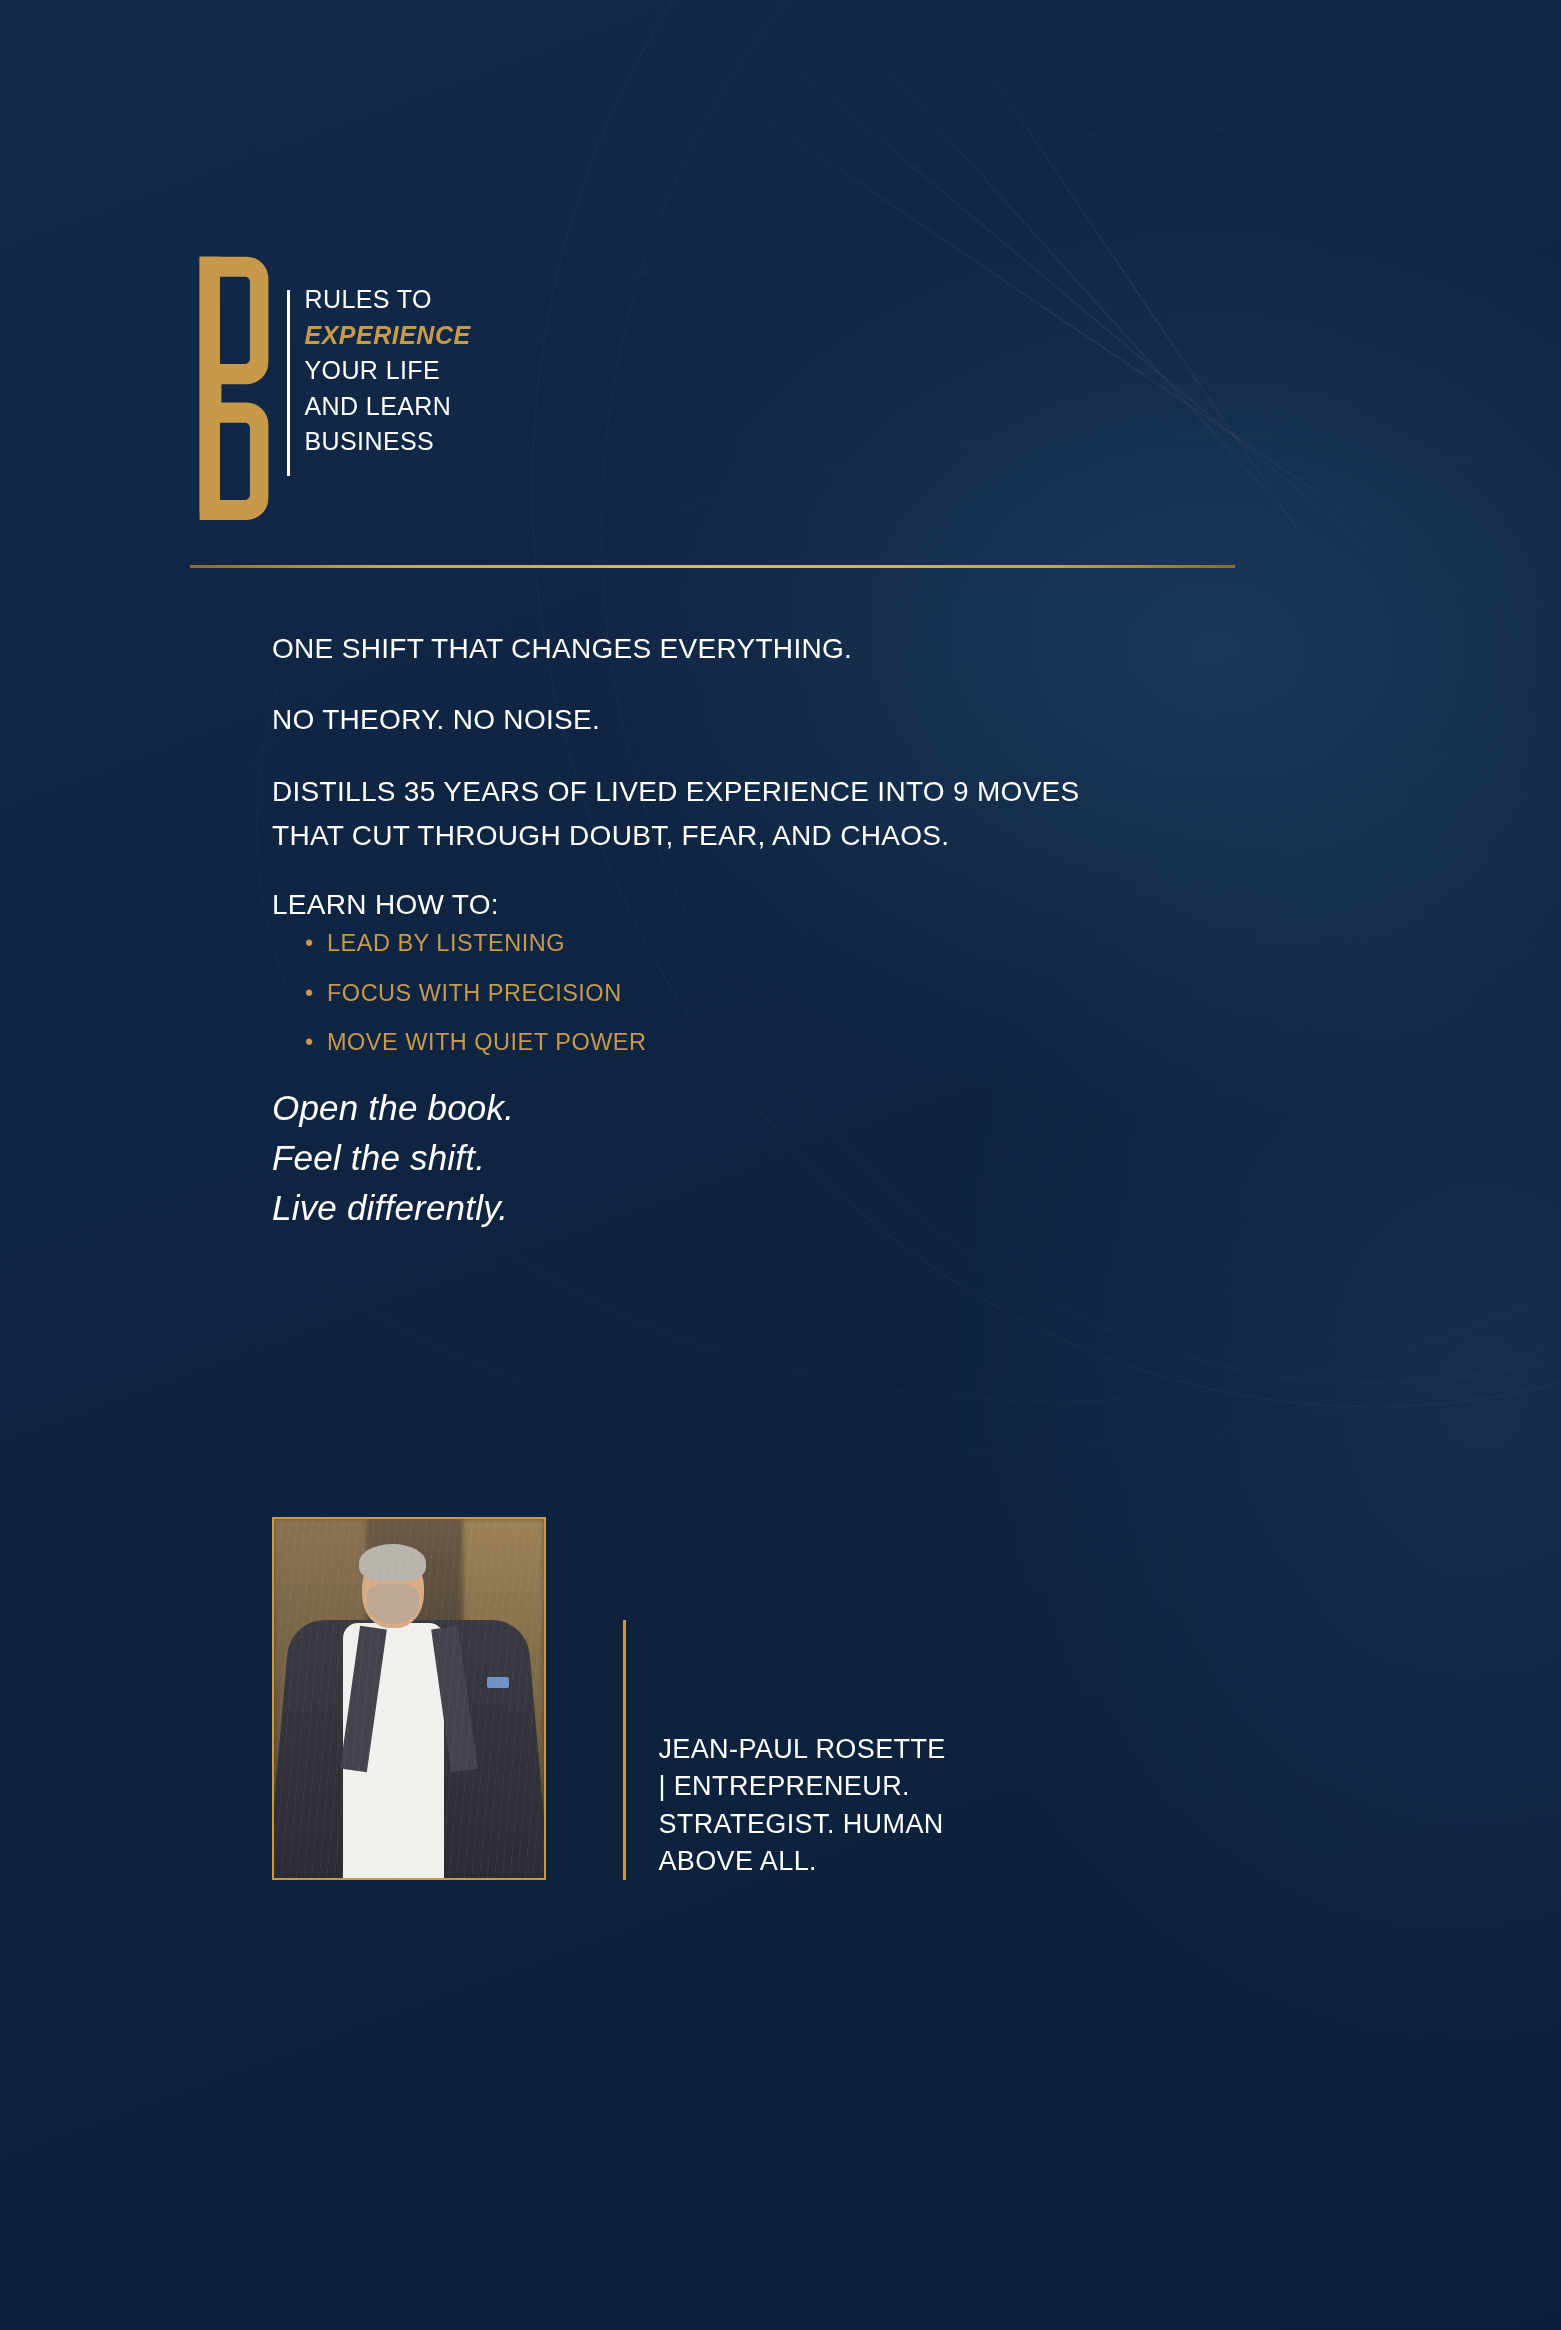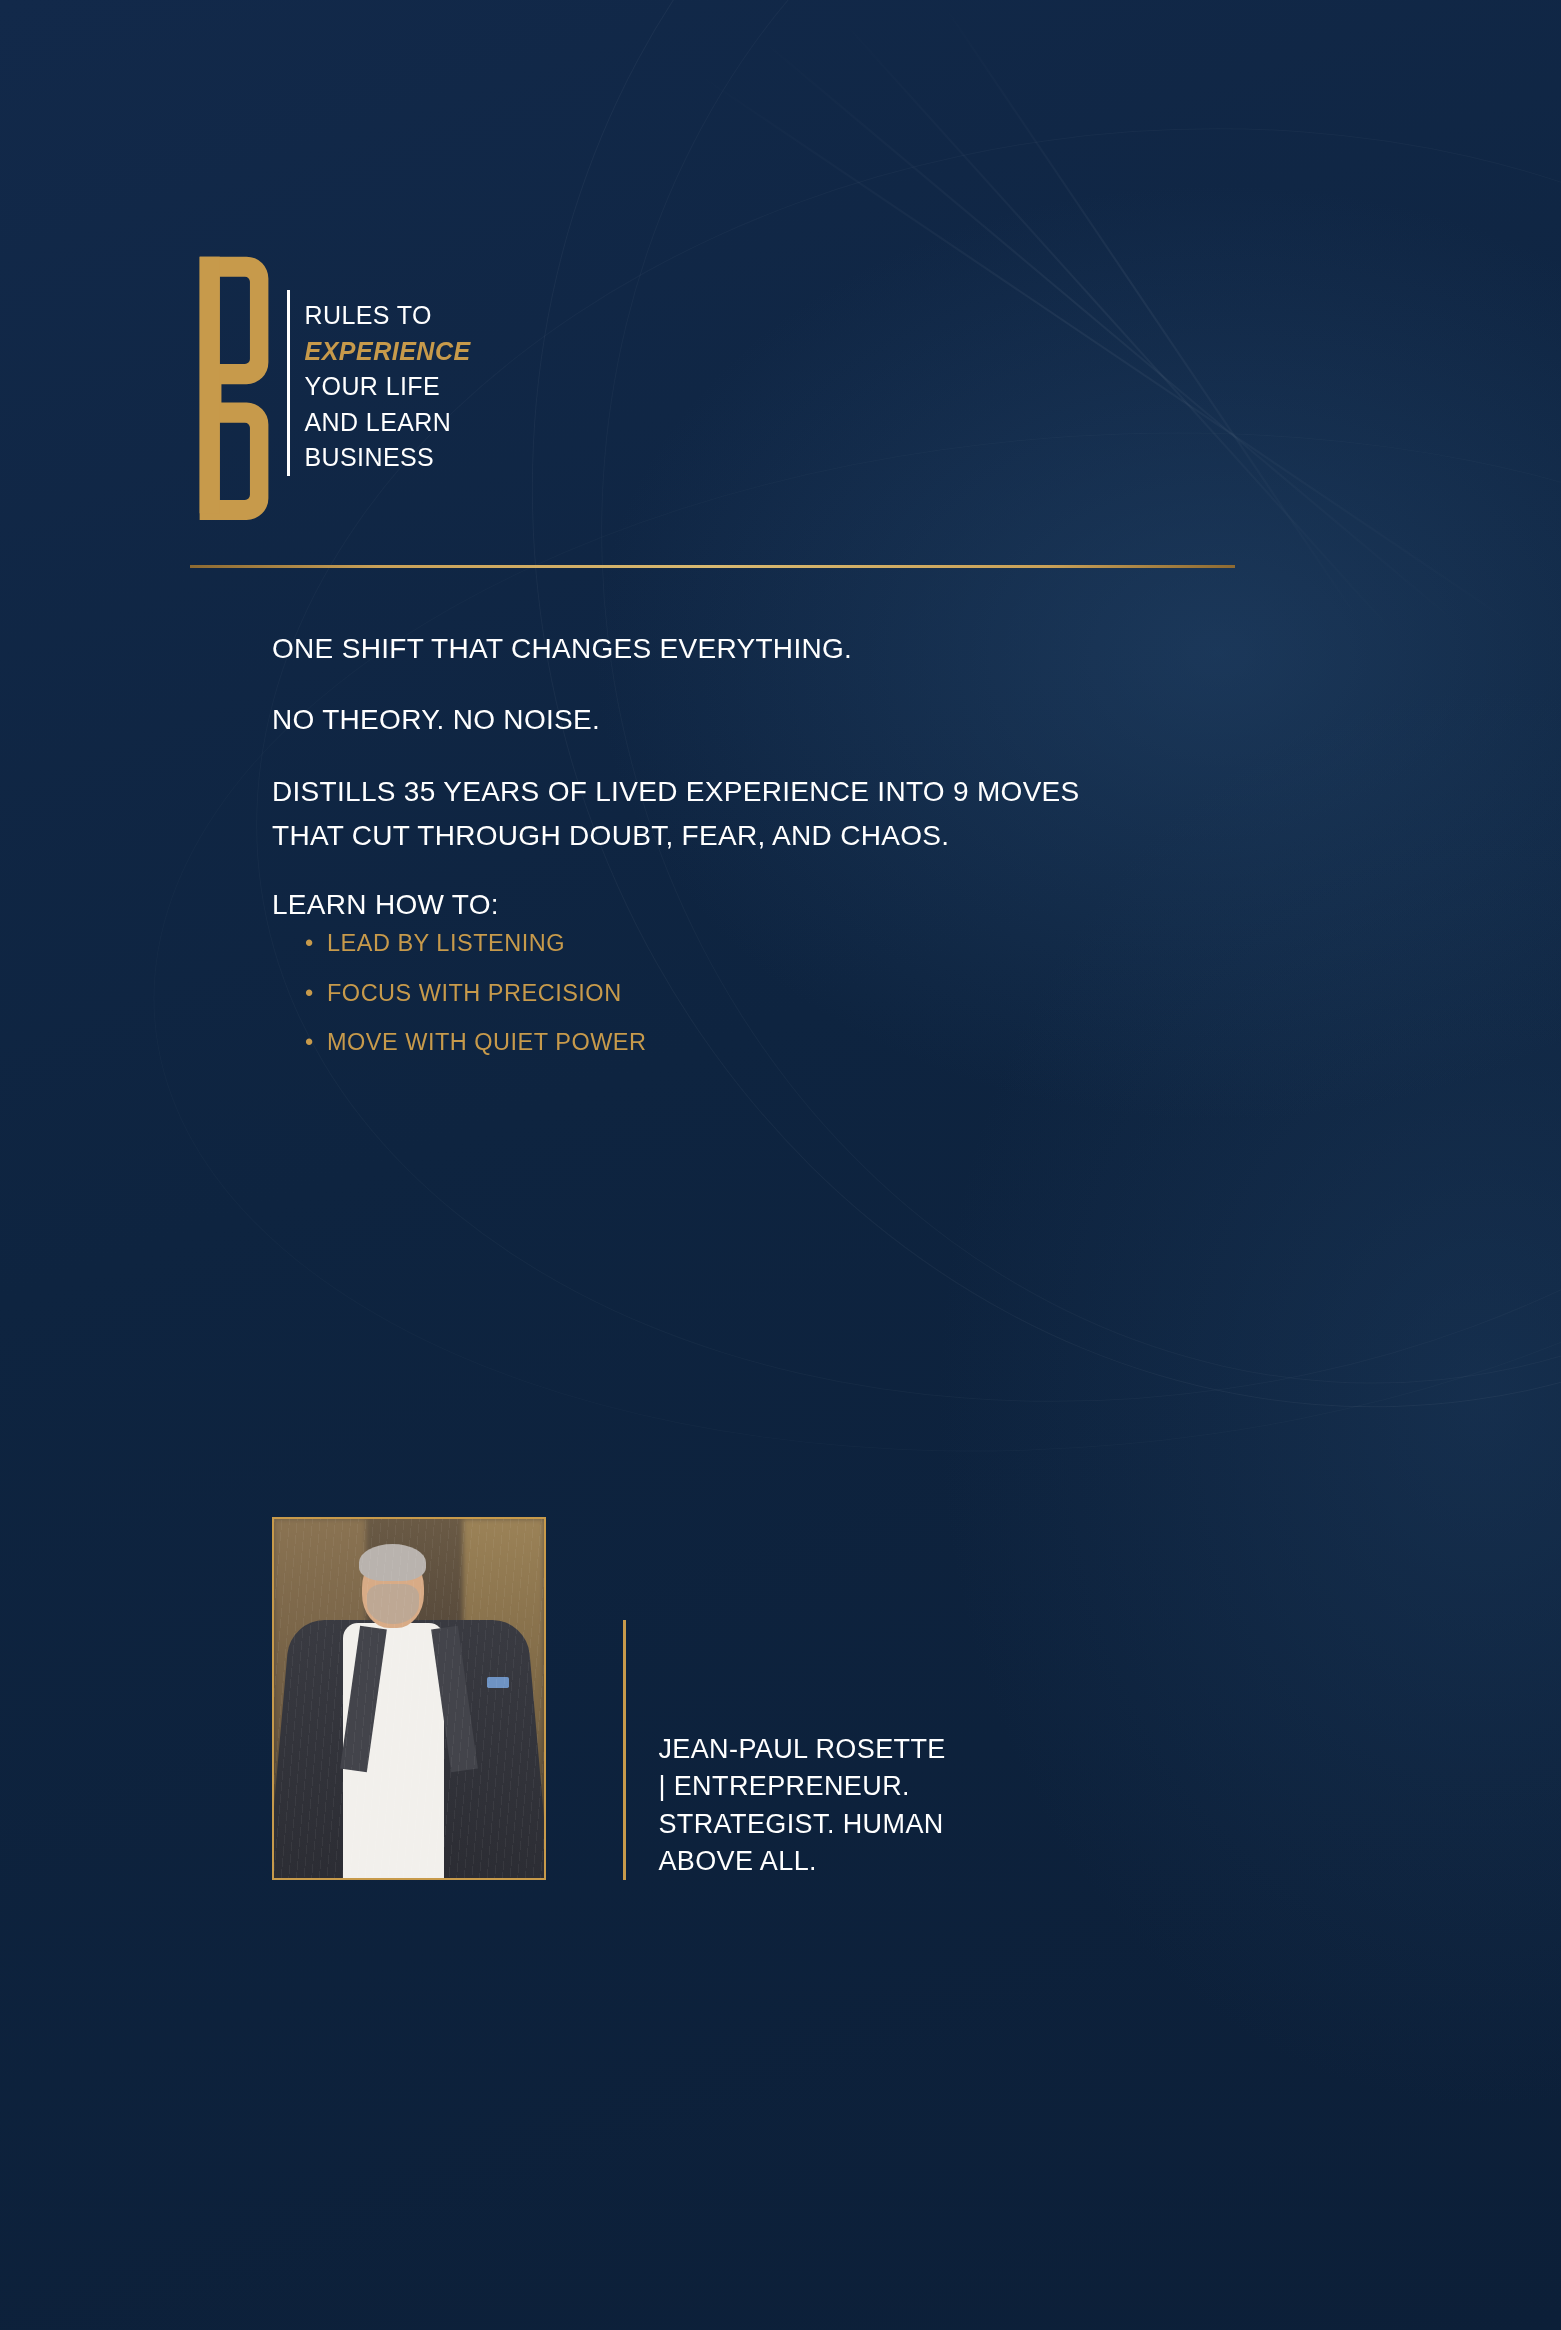--- a/index.html
+++ b/index.html
@@ -61,21 +61,21 @@
   .logo-divider {
     width: 2.5px;
     height: 186px;
     background: #ffffff;
     margin-left: 15px;
     margin-top: 40px;
     flex: none;
   }
   .logo-text {
     margin-left: 15px;
-    margin-top: 48px;
+    margin-top: 32px;
     color: #ffffff;
     font-size: 25px;
     line-height: 1.42;
     letter-spacing: 0.4px;
     font-weight: 500;
   }
   .logo-text .accent {
     color: #c79a4b;
     font-style: italic;
     font-weight: 700;
@@ -344,20 +344,25 @@
     <li>
       <span class="dot">•</span>
       <span>FOCUS WITH PRECISION</span>
     </li>
     <li>
       <span class="dot">•</span>
       <span>MOVE WITH QUIET POWER</span>
     </li>
   </ul>
 
+  <div class="closing">
+    <div class="closing-line">Open the book.</div>
+    <div class="closing-line">Feel the shift.</div>
+    <div class="closing-line">Live differently.</div>
+  </div>
 </div>
 
 <div class="author-block">
   <div class="portrait-frame">
     <div class="portrait">
       <div class="p-bg"></div>
       <div class="p-blur-l"></div>
       <div class="p-blur-r"></div>
       <div class="p-jacket-l"></div>
       <div class="p-jacket-r"></div>

